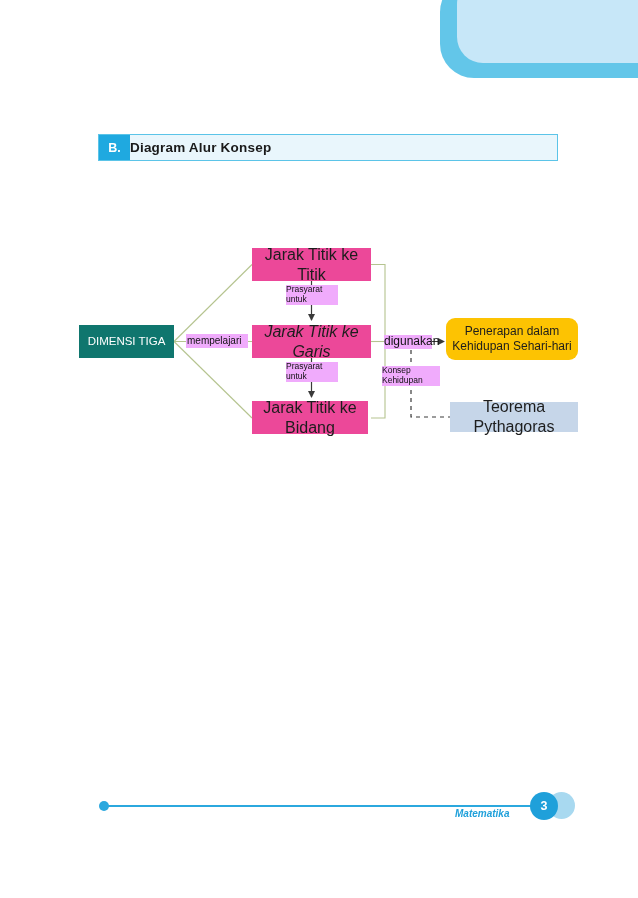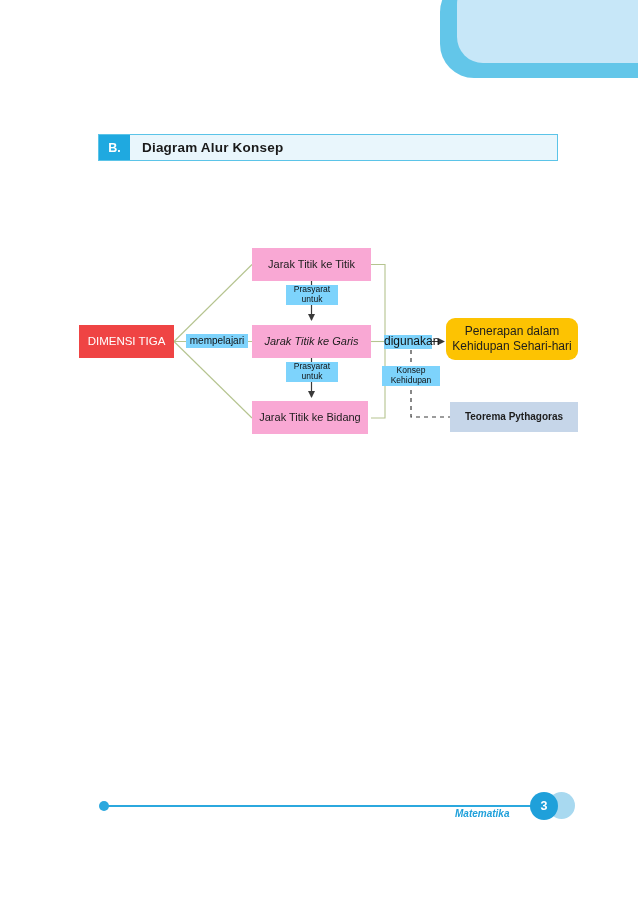--- a/index.html
+++ b/index.html
@@ -58,21 +58,21 @@
     font-size: 12.5px;
     display: flex;
     align-items: center;
     justify-content: center;
     flex: 0 0 auto;
   }
   #section-title {
     flex: 1 1 auto;
     display: flex;
     align-items: center;
-    padding-left: 12px;
+    padding-left: 0;
     color: #1a1a1a;
     font-weight: bold;
     font-size: 13.5px;
     letter-spacing: .2px;
   }
 
   
   #diagram {
     position: absolute;
     left: 0;
@@ -85,53 +85,51 @@
   .node {
     position: absolute;
     box-sizing: border-box;
     display: flex;
     align-items: center;
     justify-content: center;
     text-align: center;
     line-height: 1.25;
   }
   .node-green {
-    background: #f9a8d4;
+    background: #ec4899;
     color: #1d1d1d;
-    font-size: 11px;
+    font-size: 16px;
   }
   .node-navy {
-    background: #ef4444;
+    background: #0f766e;
     color: #ffffff;
     font-size: 11.5px;
   }
   .node-orange {
     background: #FDC302;
     color: #1d1d1d;
     font-size: 12px;
   }
   .node-lightblue {
     background: #C6D6E9;
     color: #1d1d1d;
-    font-size: 10px;
-    font-weight: bold;
+    font-size: 16px;
   }
 
   #node-titik   { left: 252px; top: 248px; width: 119px; height: 33px; }
   #node-garis   { left: 252px; top: 325px; width: 119px; height: 33px; font-style: italic; }
   #node-bidang  { left: 252px; top: 401px; width: 116px; height: 33px; }
   #node-dimensi { left:  79px; top: 325px; width:  95px; height: 33px; }
   #node-penerapan { left: 446px; top: 318px; width: 132px; height: 42px; border-radius: 9px; }
   #node-pythagoras{ left: 450px; top: 402px; width: 128px; height: 30px; }
 
   .edge-label {
     position: absolute;
-    background: #7dd3fc;
+    background: #f0abfc;
     color: #111111;
-    text-align: center;
     line-height: 1.15;
     white-space: nowrap;
   }
   #label-mempelajari {
     left: 186px; top: 334px; width: 60px;
     font-size: 10px;
     padding: 1px 1px;
   }
   #label-prasyarat-1 { left: 286px; top: 285px; width: 52px; font-size: 8.5px; }
   #label-prasyarat-2 { left: 286px; top: 362px; width: 52px; font-size: 8.5px; }

